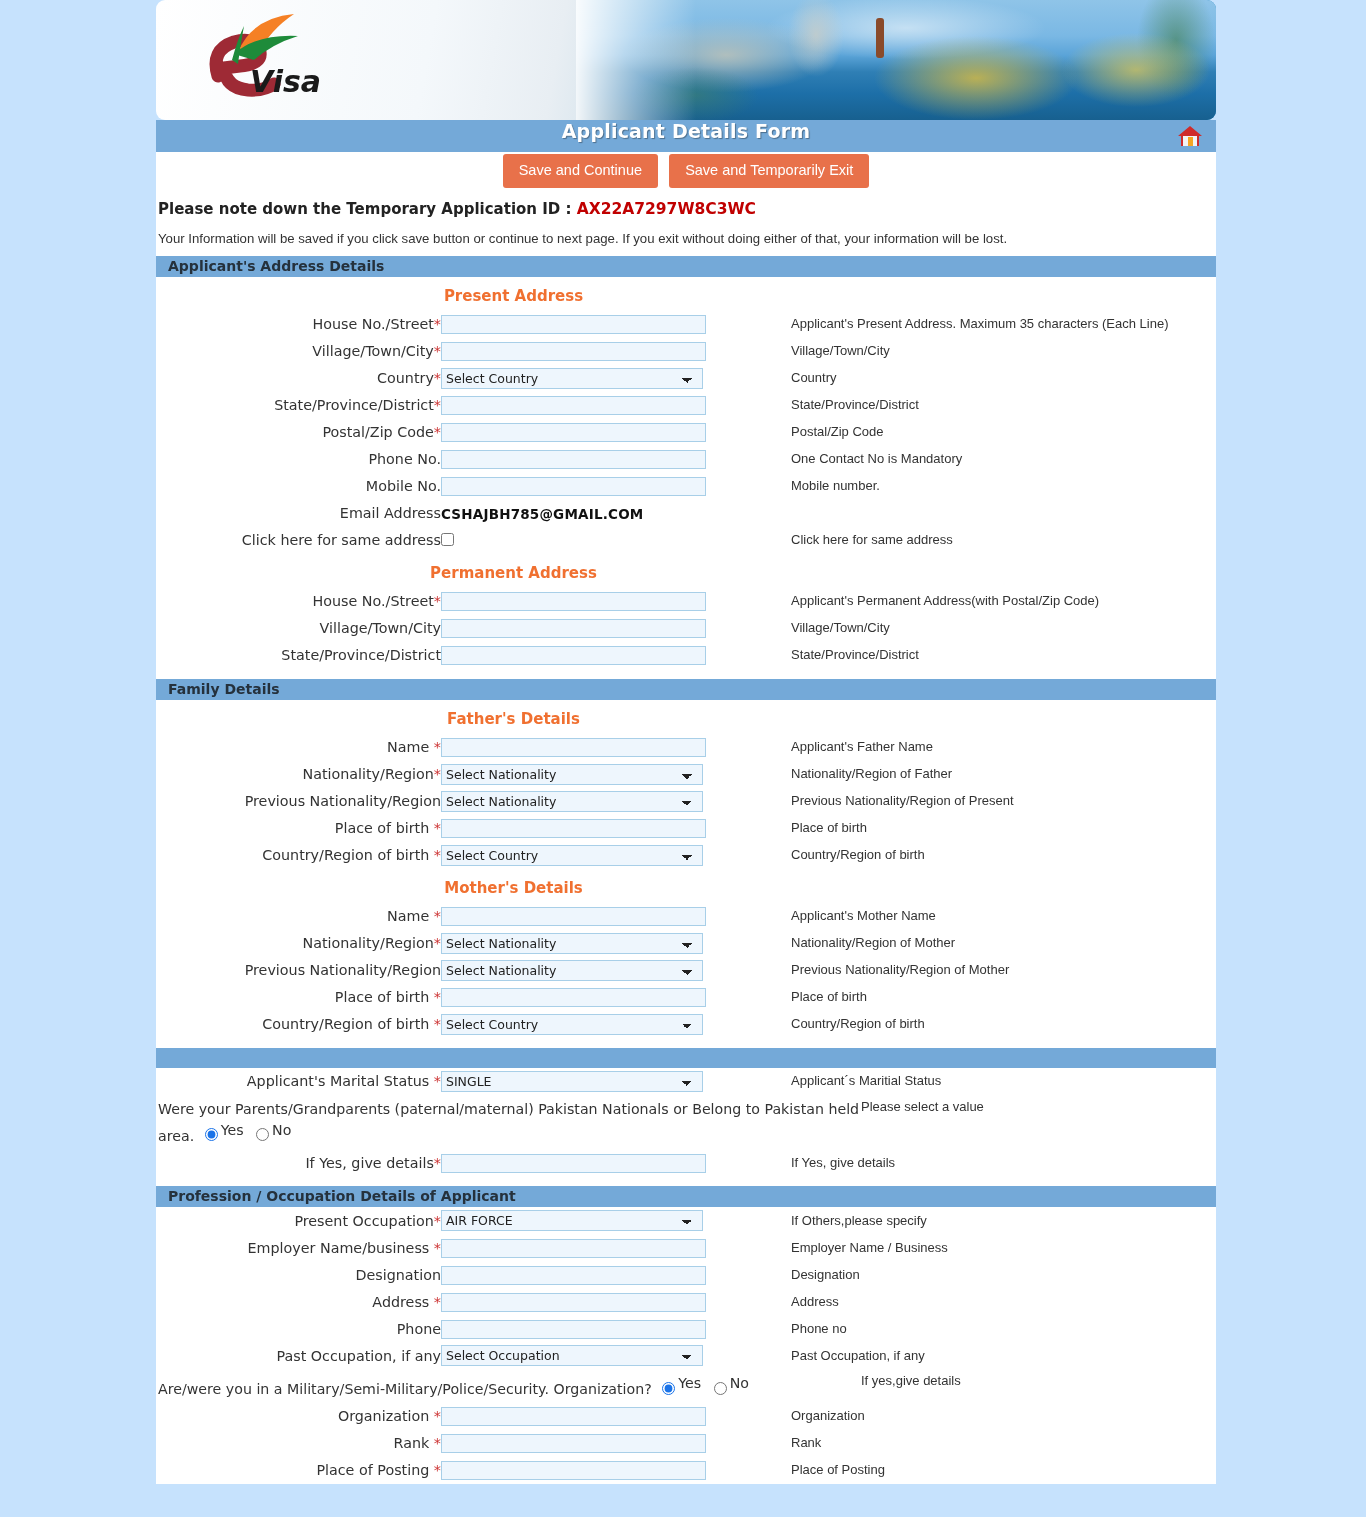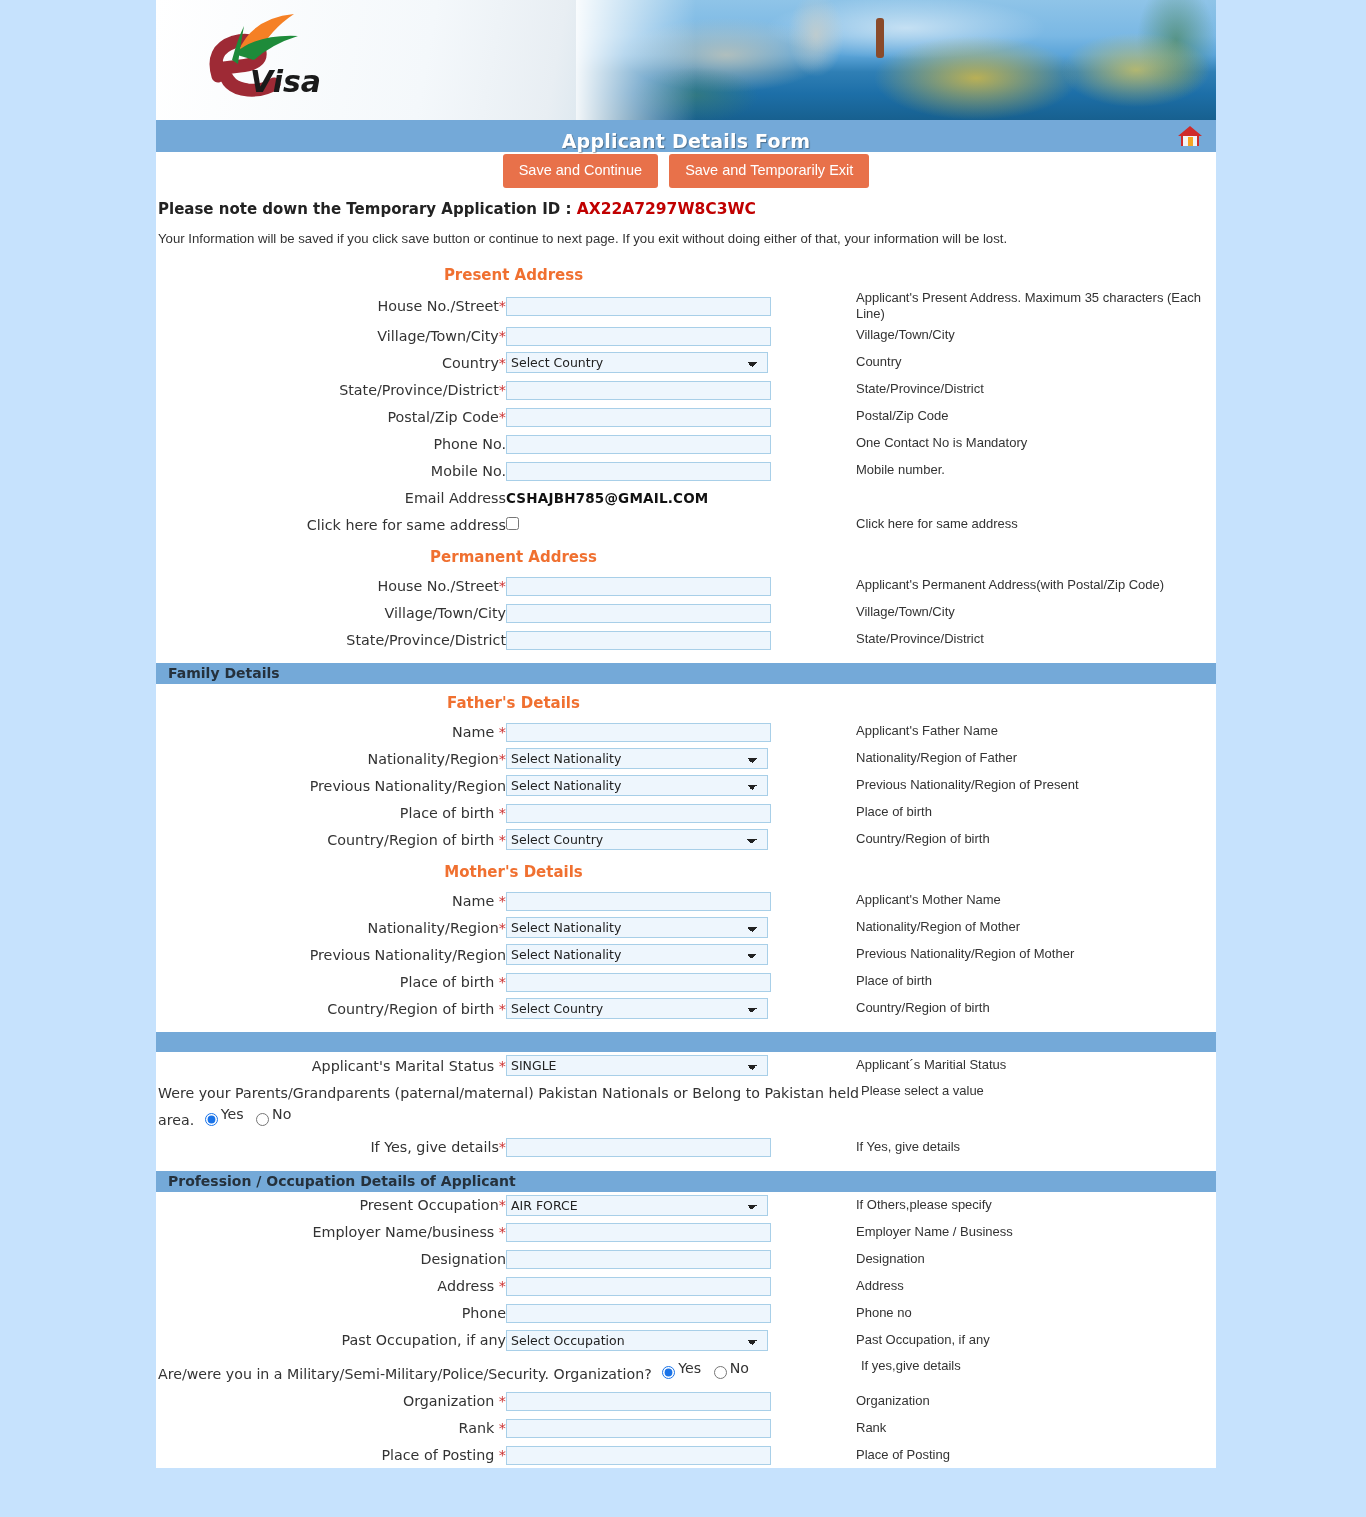--- a/index.html
+++ b/index.html
@@ -9,20 +9,21 @@
     font-family: "DejaVu Sans", sans-serif;
   }
   body { width: 1366px; height: 1517px; overflow: hidden; position: relative; }
 
   .page { position: absolute; left: 156px; top: 0; width: 1060px; }
 
   
   .banner {
     position: relative; height: 120px; width: 1060px; overflow: hidden;
     background: linear-gradient(100deg,#ffffff 0%,#f4f8fb 26%,#e8eef3 38%,#cfe0ea 46%,#9dc6dd 54%,#5fa9cd 62%,#3e95c4 70%,#2f8ec6 100%);
+    border-radius: 9px;
   }
   .banner-photo {
     position: absolute; left: 420px; top: 0; width: 640px; height: 120px;
     background:
       radial-gradient(ellipse 120px 60px at 560px 70px, rgba(220,200,90,.75) 0%, rgba(190,160,60,0) 62%),
       radial-gradient(ellipse 170px 70px at 400px 78px, rgba(210,185,70,.85) 0%, rgba(180,150,50,0) 60%),
       radial-gradient(ellipse 60px 90px at 600px 40px, rgba(60,120,60,.55) 0%, rgba(60,120,60,0) 65%),
       radial-gradient(ellipse 90px 40px at 120px 95px, rgba(70,130,95,.5) 0%, rgba(70,130,95,0) 70%),
       radial-gradient(ellipse 150px 55px at 150px 55px, rgba(190,195,185,.85) 0%, rgba(170,175,165,0) 68%),
       radial-gradient(ellipse 40px 60px at 240px 35px, rgba(200,205,200,.8) 0%, rgba(200,205,200,0) 70%),
@@ -36,21 +37,21 @@
   .boatman {
     position:absolute; left:300px; top:18px; width:8px; height:40px;
     background:#8a4a2a; border-radius:3px;
   }
   .logo {
     position: absolute; left: 34px; top: 8px; width: 130px; height: 105px;
   }
   
   .titlebar {
     height: 32px; background: #74a9d8; position: relative;
-    display: flex; align-items: flex-end; justify-content: center;
+    display: flex; align-items: flex-start; justify-content: center;
   }
   .titlebar h1 {
     margin: 0; color: #ffffff; font-size: 19px; font-weight: bold;
     letter-spacing: .2px; text-shadow: 1px 1px 1px rgba(0,0,0,.35);
   }
   .home-icon { position: absolute; right: 12px; top: 3px; width: 28px; height: 26px; }
 
   
   .content { background: #ffffff; }
   .btnrow { text-align: center; padding-top: 2px; }
@@ -70,21 +71,21 @@
   }
   .section-bar.empty { height: 20px; }
 
   .subhead {
     text-align: center; color: #f07030; font-weight: bold; font-size: 15px;
     padding: 10px 0 6px; margin-right: 345px;
   }
 
   table.form { border-collapse: collapse; width: 1053px; }
   table.form td { vertical-align: middle; padding: 0; }
-  td.lbl { width: 350px; text-align: right; font-size: 14.3px; color: #333;
+  td.lbl { width: 285px; text-align: right; font-size: 14.3px; color: #333;
            padding-right: 12px; height: 27px; }
   td.fld { width: 350px; }
   td.hint { font-size: 13px; color: #333; padding-left: 8px;
             font-family: "Liberation Sans", sans-serif; line-height: 1.25; margin-top: 24px; }
   .req { color: #c33; }
 
   input.txt, select.sel {
     width: 265px; height: 19px; border: 1px solid #a8cfe8; background: #eef6fd;
     font-size: 12.5px; font-family: "DejaVu Sans", sans-serif; color: #222;
     padding: 0 3px; outline: none;
@@ -140,20 +141,21 @@
     <div class="btnrow">
       <button class="btn">Save and Continue</button>
       <button class="btn">Save and Temporarily Exit</button>
     </div>
 
     <div class="noteline">
       <span>Please note down the Temporary Application ID : </span><span class="appid">AX22A7297W8C3WC</span>
     </div>
     <div class="infoline">Your Information will be saved if you click save button or continue to next page. If you exit without doing either of that, your information will be lost.</div>
 
+    <div class="section-bar">Applicant's Address Details</div>
 
     <div class="subhead">Present Address</div>
     <table class="form">
       <tbody>
           <tr>
             <td class="lbl"><span>House No./Street</span><span class="req">*</span></td>
             <td class="fld"><input type="text" class="txt" style=""></td>
             <td class="hint">Applicant's Present Address. Maximum 35 characters (Each Line)</td>
           </tr>
           <tr>

